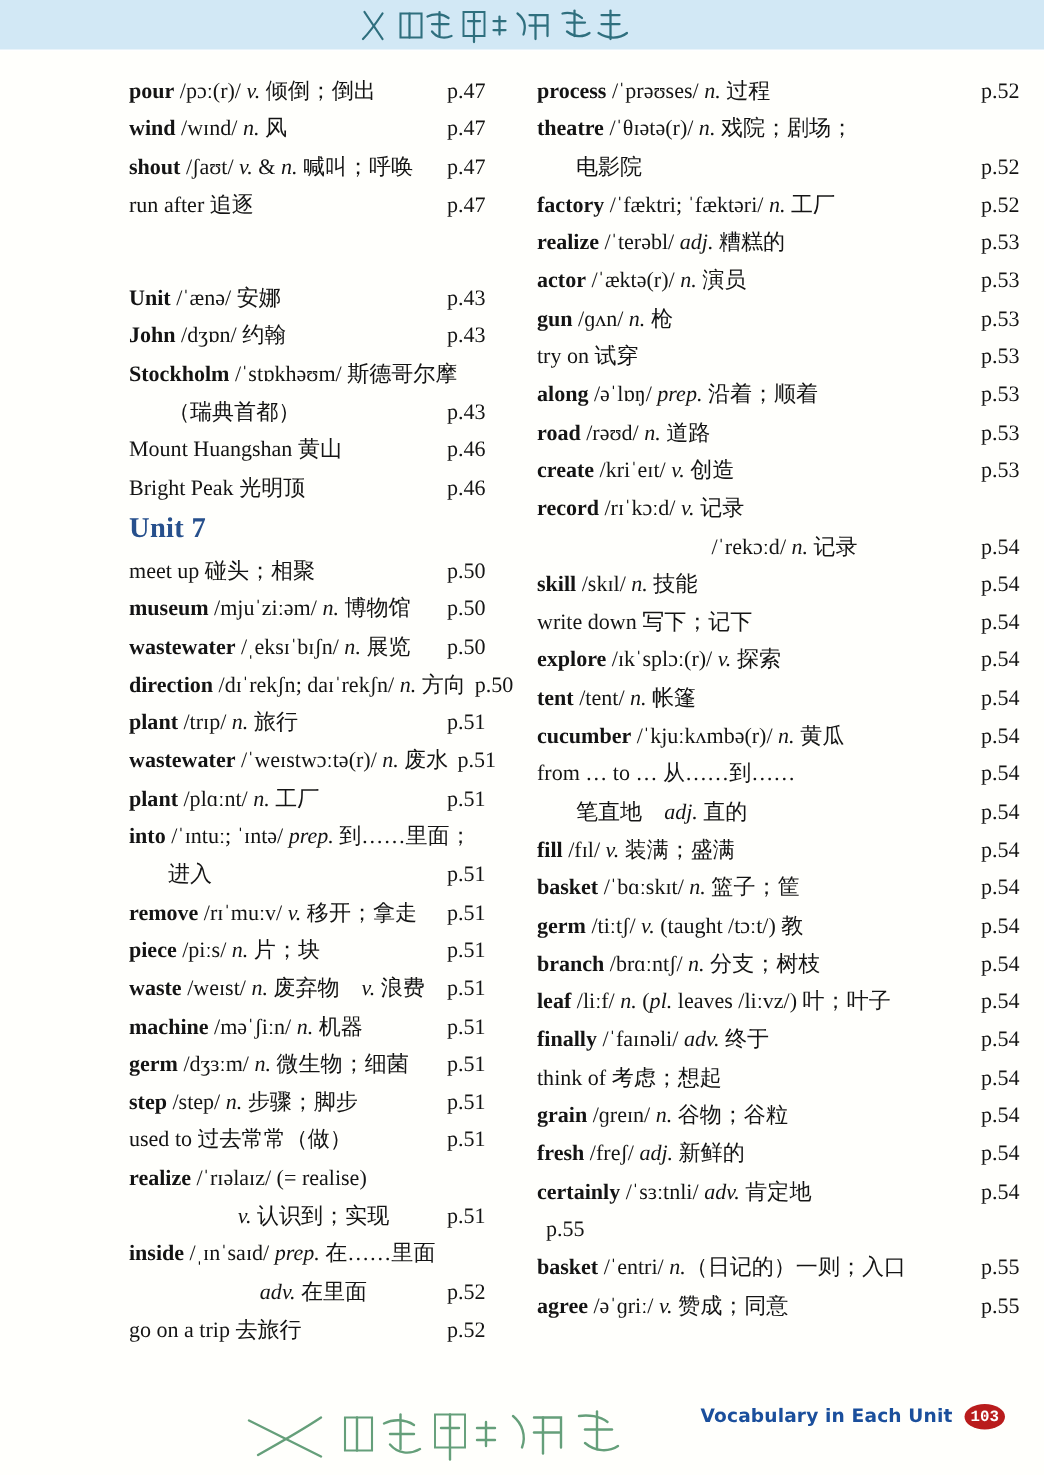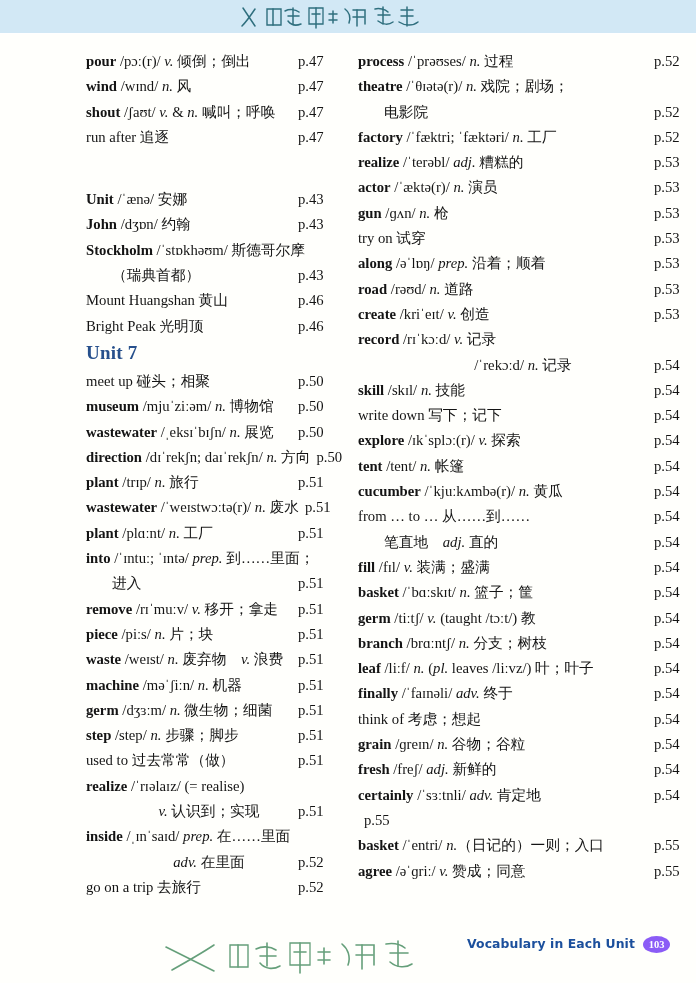--- a/index.html
+++ b/index.html
@@ -135,23 +135,23 @@
     font-family: "DejaVu Sans", "Liberation Sans", sans-serif;
     font-size: 12.4px;
     font-weight: bold;
     color: #1b4f9c;
     letter-spacing: 0.1px;
   }
   .page-badge {
     width: 27px;
     height: 17px;
     border-radius: 50%;
-    background: #8b5cf6;
+    background: #b91c1c;
     color: #ffffff;
-    font-family: Liberation Serif, serif;
+    font-family: Liberation Mono, monospace;
     font-size: 10.5px;
     font-weight: bold;
     display: flex;
     align-items: center;
     justify-content: center;
   }
 </style>
 </head>
 <body>
 

